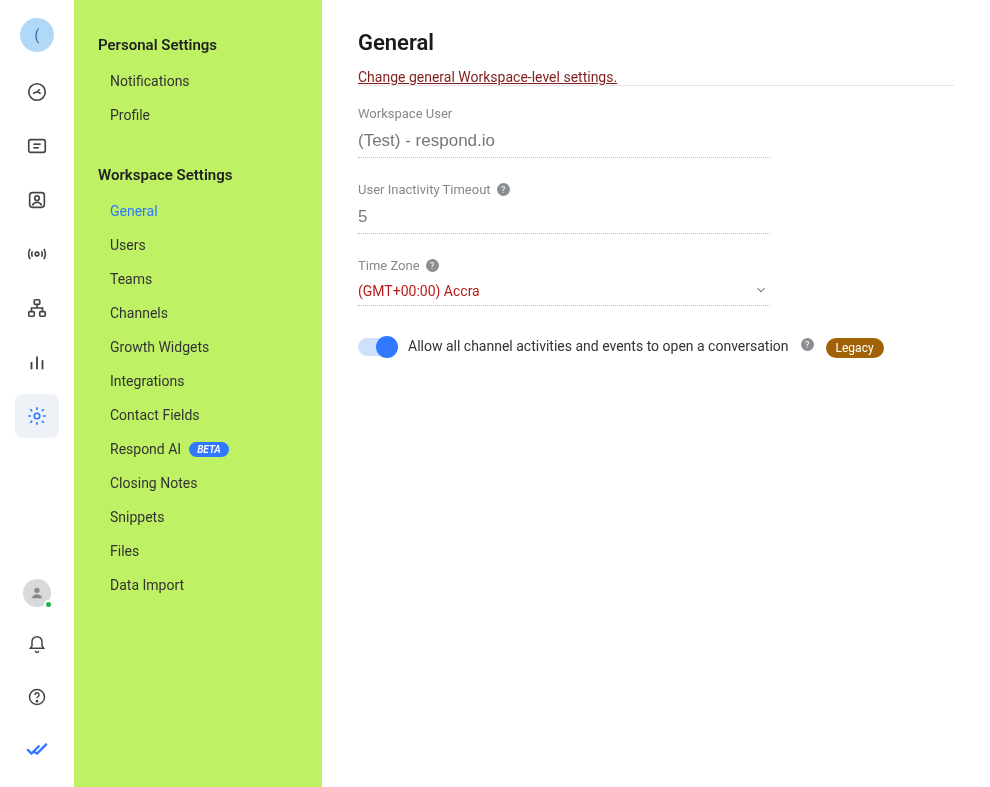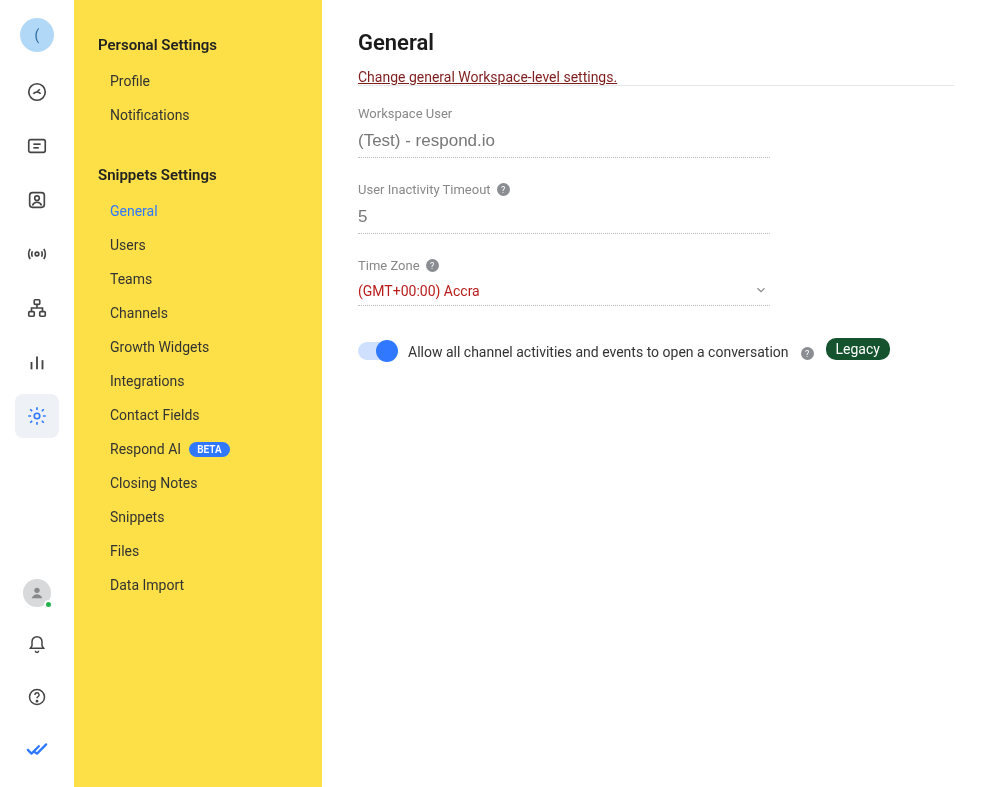--- a/index.html
+++ b/index.html
@@ -71,21 +71,21 @@
     background: #22b34a;
     border: 2px solid #fff;
     border-radius: 50%;
   }
 
   svg { display: block; }
 
   
   .settings-sidebar {
     width: 248px;
-    background: #fde047;
+    background: #bef264;
     padding: 30px 0 30px 0;
     overflow-y: auto;
   }
   .settings-sidebar .section-title {
     font-size: 15px;
     font-weight: 600;
     color: #222;
     padding: 6px 24px 6px 24px;
   }
   .settings-sidebar .nav-list {
@@ -105,20 +105,21 @@
   .settings-sidebar .nav-list li.active {
     color: #2f78ff;
   }
   .beta-badge {
     background: #2f78ff;
     color: #fff;
     font-size: 10px;
     font-weight: 600;
     padding: 2px 8px;
     border-radius: 10px;
+    font-style: italic;
   }
 
   
   .main {
     flex: 1;
     padding: 30px 36px;
     overflow-y: auto;
   }
   .main h1 {
     font-size: 22px;
@@ -181,44 +182,44 @@
   }
   .dotted-select .chev {
     position: absolute;
     right: 2px;
     top: 2px;
     color: #888;
   }
 
   .toggle-row {
     display: flex;
-    align-items: flex-end;
+    align-items: flex-start;
     gap: 12px;
     margin-top: 32px;
     font-size: 14px;
     color: #333;
   }
   .toggle {
     width: 38px; height: 18px;
     background: #cfe0ff;
     border-radius: 9px;
     position: relative;
     cursor: pointer;
   }
   .toggle .knob {
     position: absolute;
     right: -2px; top: -2px;
     width: 22px; height: 22px;
     background: #2f78ff;
     border-radius: 50%;
   }
   .legacy-badge {
-    background: #14532d;
+    background: #a16207;
     color: #fff;
-    font-size: 14px;
+    font-size: 12px;
     padding: 3px 10px;
     border-radius: 10px;
   }
 </style>
 </head>
 <body>
 
 <nav class="icon-rail">
   <div class="rail-item avatar">
     <span>(</span>
@@ -311,28 +312,28 @@
           <path d="M9 15l3 2L22 7"></path>
         </svg>
     </div>
   </div>
 </nav>
 
 <aside class="settings-sidebar">
   <div class="section-title">Personal Settings</div>
   <ul class="nav-list">
     <li>
+        <span>Notifications</span>
+      </li>
+    <li>
         <span>Profile</span>
       </li>
-    <li>
-        <span>Notifications</span>
-      </li>
   </ul>
 
-  <div class="section-title">Snippets Settings</div>
+  <div class="section-title">Workspace Settings</div>
   <ul class="nav-list">
     <li class="active">
         <span>General</span>
       </li>
     <li>
         <span>Users</span>
       </li>
     <li>
         <span>Teams</span>
       </li>

